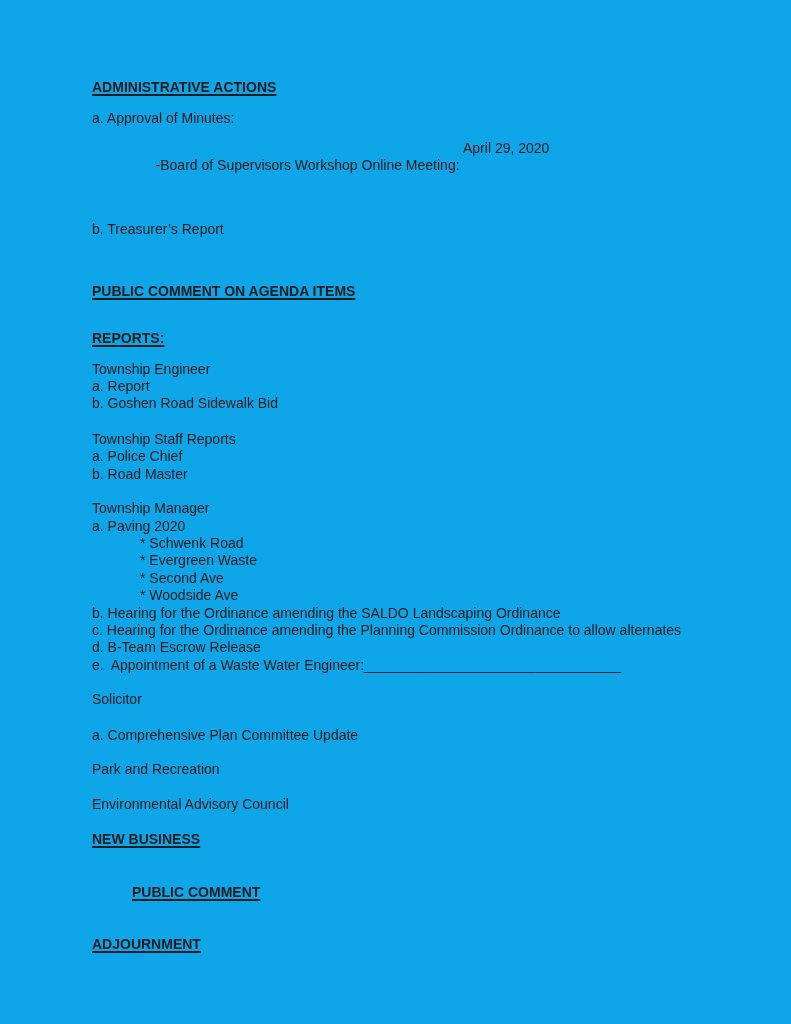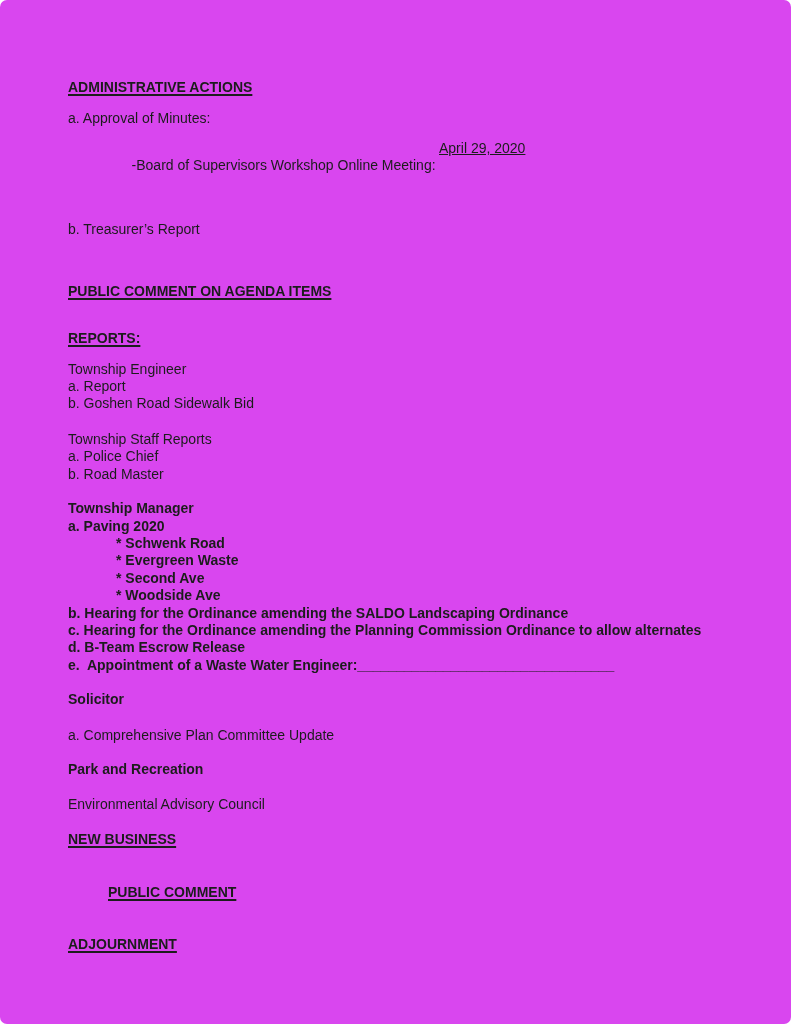--- a/index.html
+++ b/index.html
@@ -4,54 +4,52 @@
 <style>
   html, body {
     margin: 0;
     padding: 0;
     background: #ffffff;
   }
   .page {
     position: relative;
     width: 791px;
     height: 1024px;
-    background: #d946ef;
+    background: #0ea5e9;
     font-family: "Liberation Sans", sans-serif;
     font-size: 14px;
     line-height: 17.4px;
     color: #1c1c1c;
     box-sizing: border-box;
-    padding: 79px 40px 0 68px;
+    padding: 79px 40px 0 92px;
     overflow: hidden;
-    border-radius: 7px;
   }
   .ln {
     white-space: pre-wrap;
     position: relative;
   }
   .hd {
     font-weight: bold;
     text-decoration: underline;
     text-decoration-thickness: 1.5px;
     text-underline-offset: 2px;
     white-space: pre-wrap;
   }
   .ind { padding-left: 48px; }
   .date-abs {
     position: absolute;
     left: 371px;
     top: 0;
     white-space: pre;
-    text-decoration: underline;
   }
   
   .mt14 { margin-top: 14px; }
   .mt12 { margin-top: 12px; }
   .mt13 { margin-top: 13px; }
-  .mt17 { margin-top: 17px; font-weight: bold; }
+  .mt17 { margin-top: 17px; }
   .mt18 { margin-top: 18px; }
   .mt34 { margin-top: 34px; }
   .mt36 { margin-top: 36px; margin-left: 40px; }
   .mt43 { margin-top: 30px; }
   .mt44 { margin-top: 44px; }
 </style>
 </head>
 <body>
 
 <div class="page">

